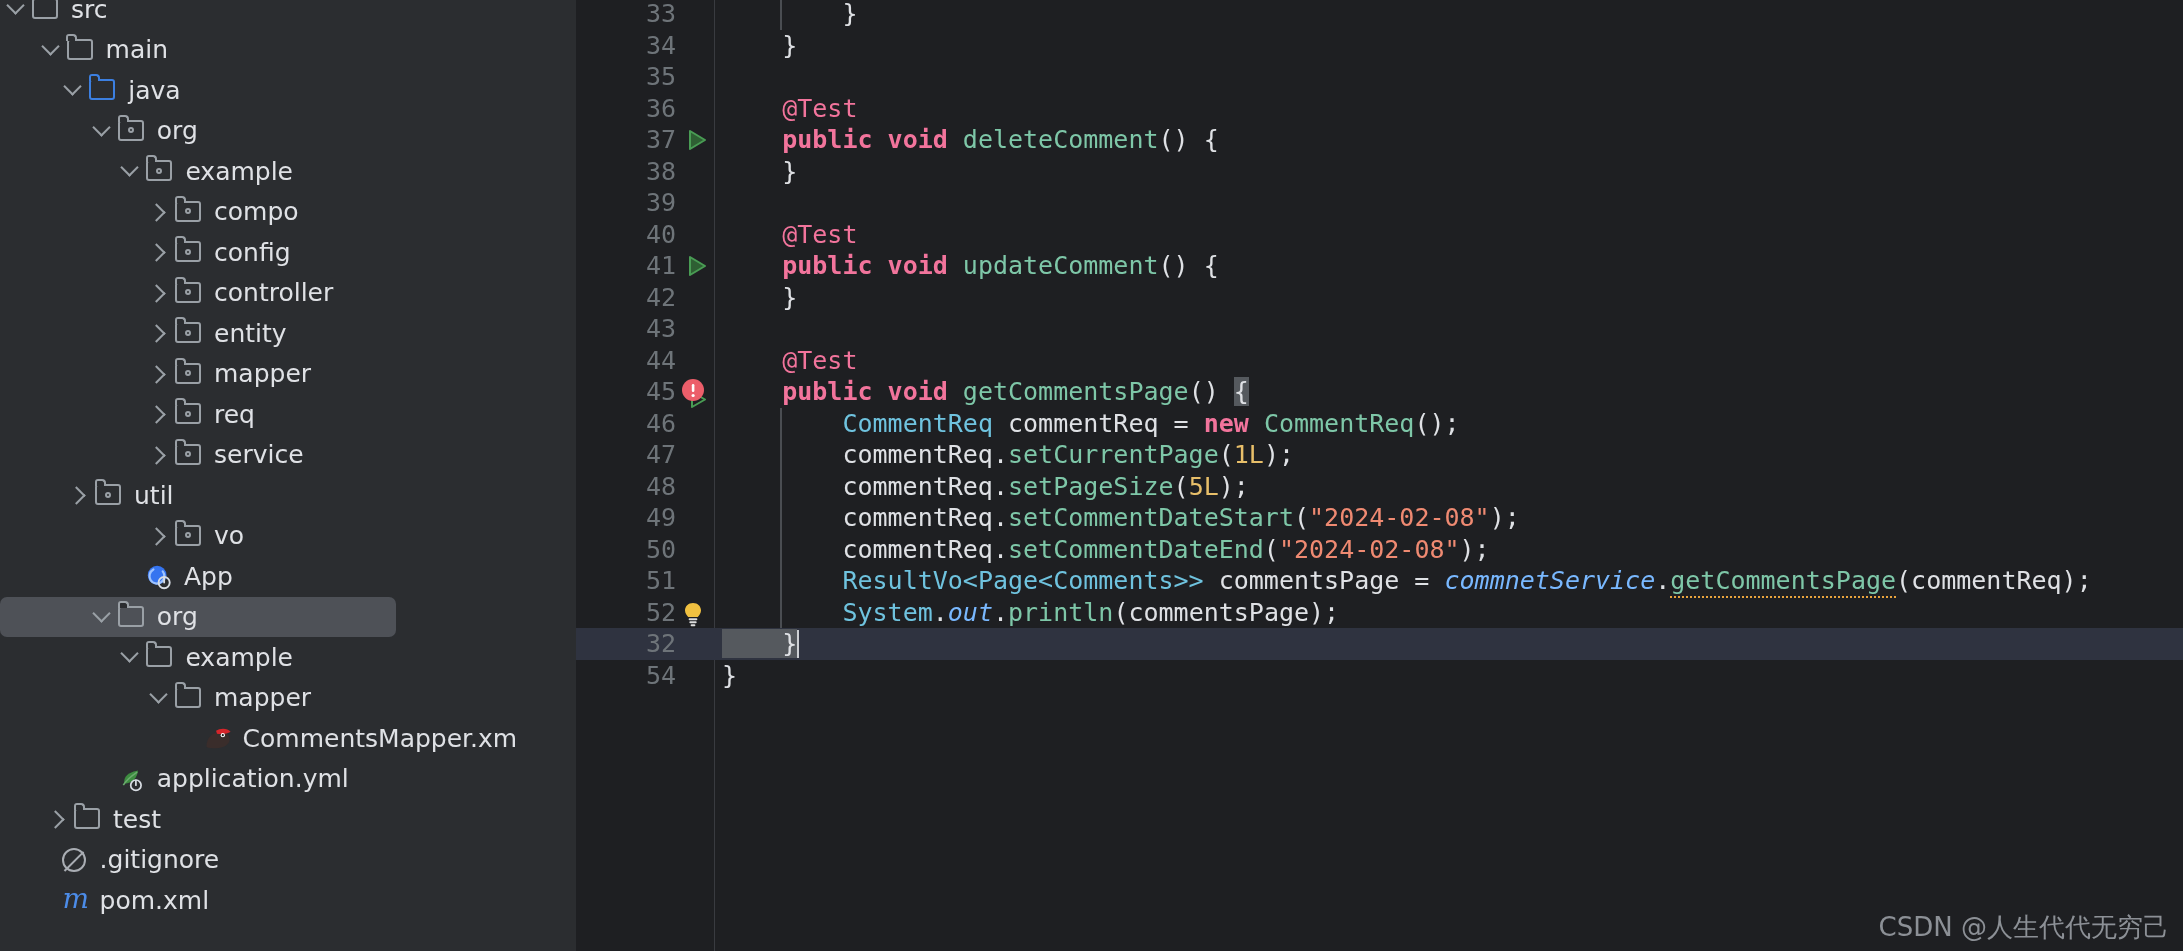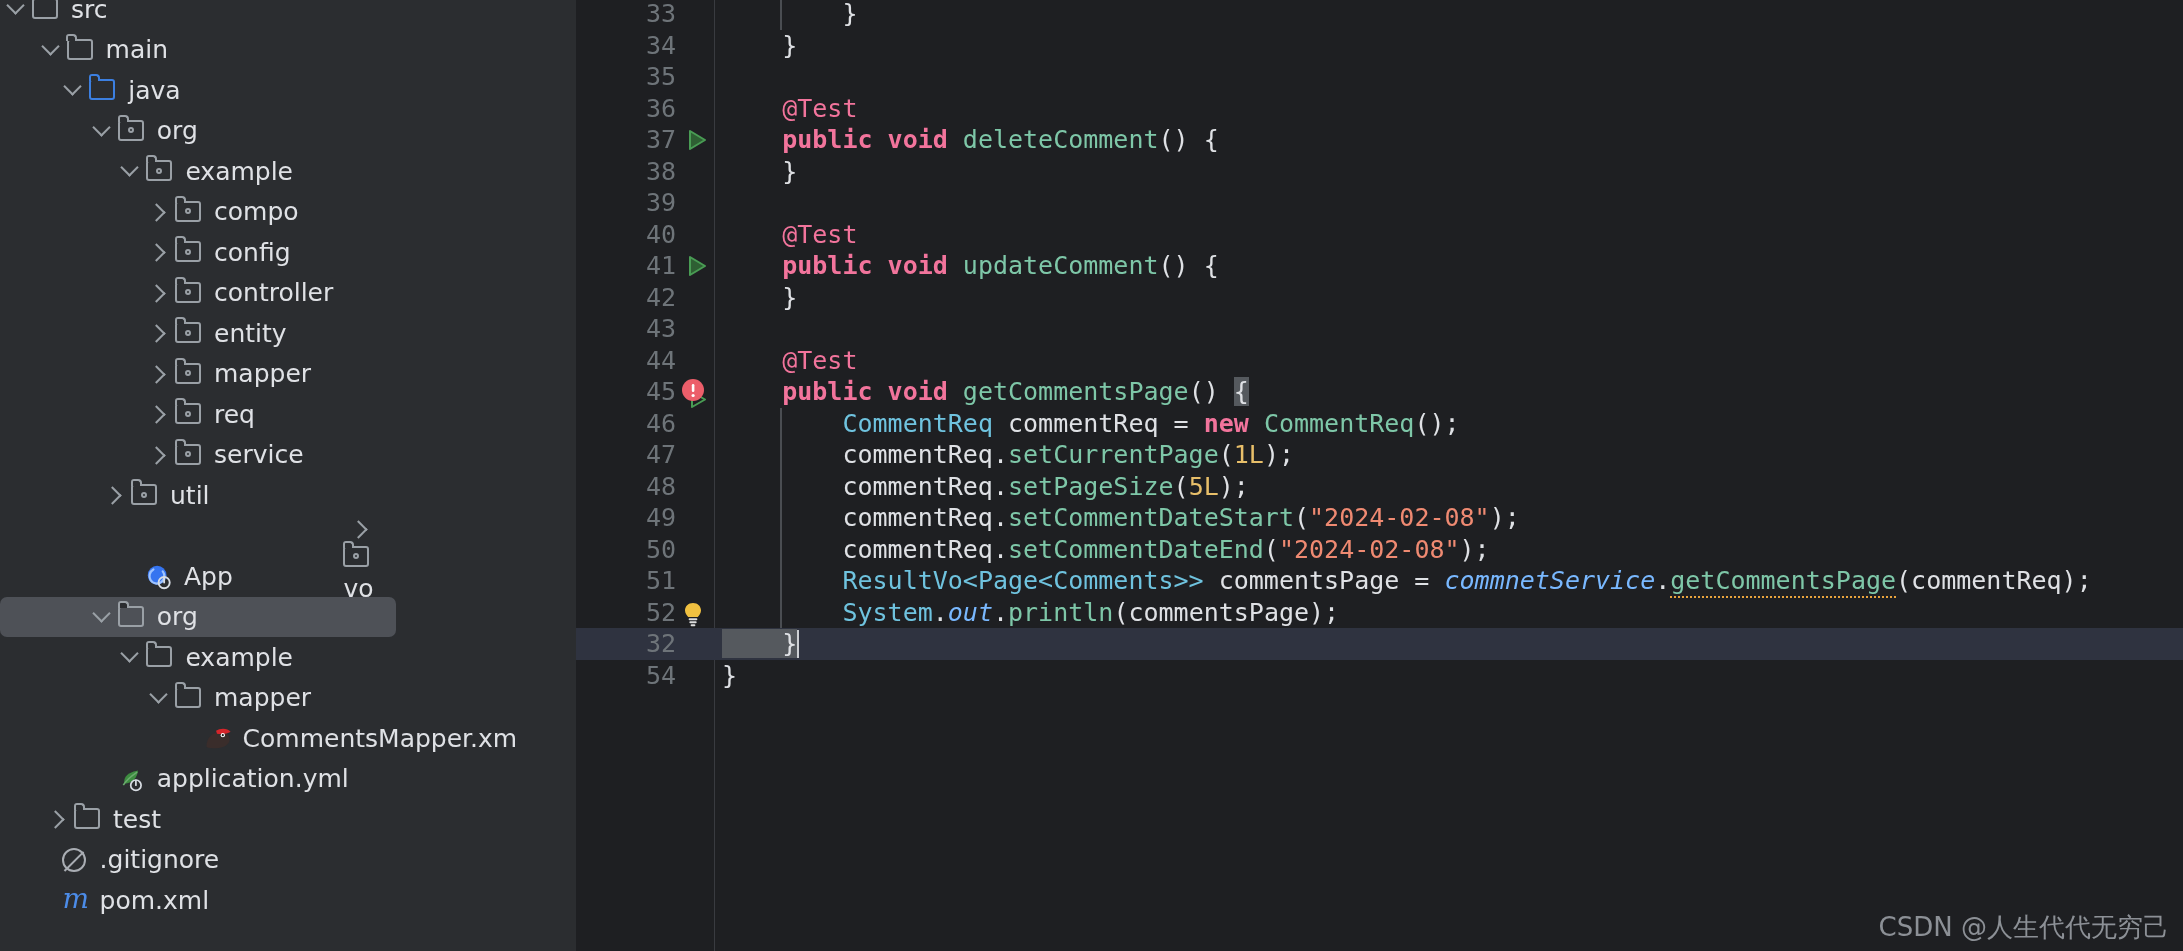--- a/index.html
+++ b/index.html
@@ -350,30 +350,30 @@
       </div>
       <div class="tree-row" style="padding-left: 147px;">
         <span class="tw-arrow chev-right"></span>
         <span class="tw-icon">
           <span class="folder-shape">
             <span class="pkg-dot"></span>
           </span>
         </span>
         <span class="tw-label">service</span>
       </div>
-      <div class="tree-row" style="padding-left: 103px;">
+      <div class="tree-row" style="padding-left: 67px;">
         <span class="tw-arrow chev-right"></span>
         <span class="tw-icon">
           <span class="folder-shape">
             <span class="pkg-dot"></span>
           </span>
         </span>
         <span class="tw-label">util</span>
       </div>
-      <div class="tree-row" style="padding-left: 147px; flex-direction: column;">
+      <div class="tree-row" style="padding-left: 147px;">
         <span class="tw-arrow chev-right"></span>
         <span class="tw-icon">
           <span class="folder-shape">
             <span class="pkg-dot"></span>
           </span>
         </span>
         <span class="tw-label">vo</span>
       </div>
       <div class="tree-row" style="padding-left: 117px;">
         <span class="tw-arrow"></span>

